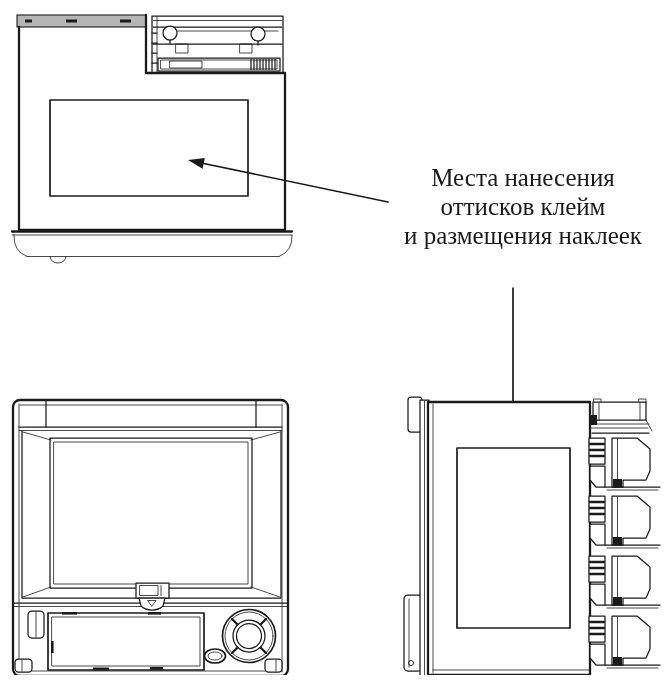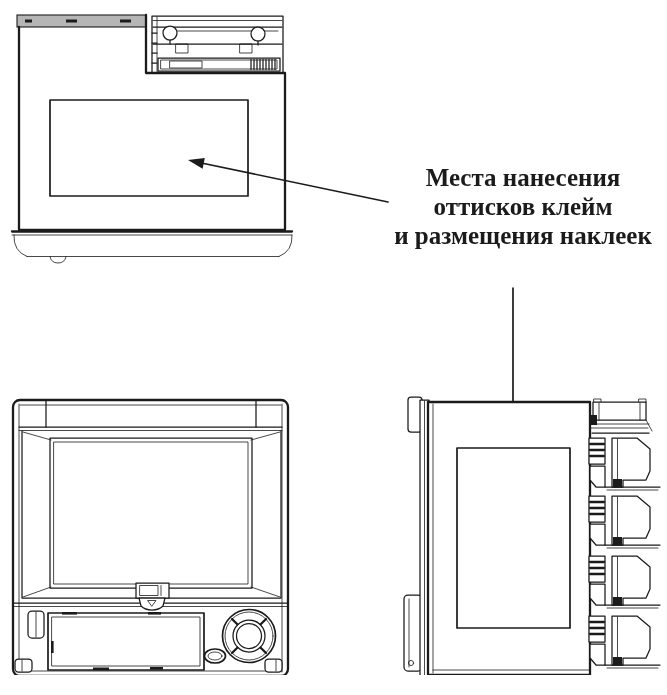--- a/index.html
+++ b/index.html
@@ -2,21 +2,21 @@
 <html style="--background: #ffffff; --line: #1b1b1b; --strip-fill: #b5b5b5;"><head>
 <meta charset="utf-8">
 <style>
   :root{
     --background:#ffffff;
     --line:#1b1b1b;
     --strip-fill:#b5b5b5;
   }
   html,body{margin:0;padding:0;background:var(--background);}
   .stage{position:relative;width:667px;height:675px;background:var(--background);
-         font-family:"Liberation Serif", serif;overflow:hidden;font-weight:bold;}
+         font-family:"Liberation Serif", serif;overflow:hidden;}
   svg{position:absolute;left:0;top:0;}
   
   .s{stroke:var(--line);fill:none;stroke-linecap:round;stroke-linejoin:round;}
   .t{stroke-width:.8;}
   .m{stroke-width:1.25;}
   .b{stroke-width:1.7;}
   .xb{stroke-width:2.3;}
   .wf{fill:#ffffff;}
   .f{fill:var(--line);stroke:none;}
   .strip{fill:var(--strip-fill);stroke:var(--line);stroke-width:1.1;}

